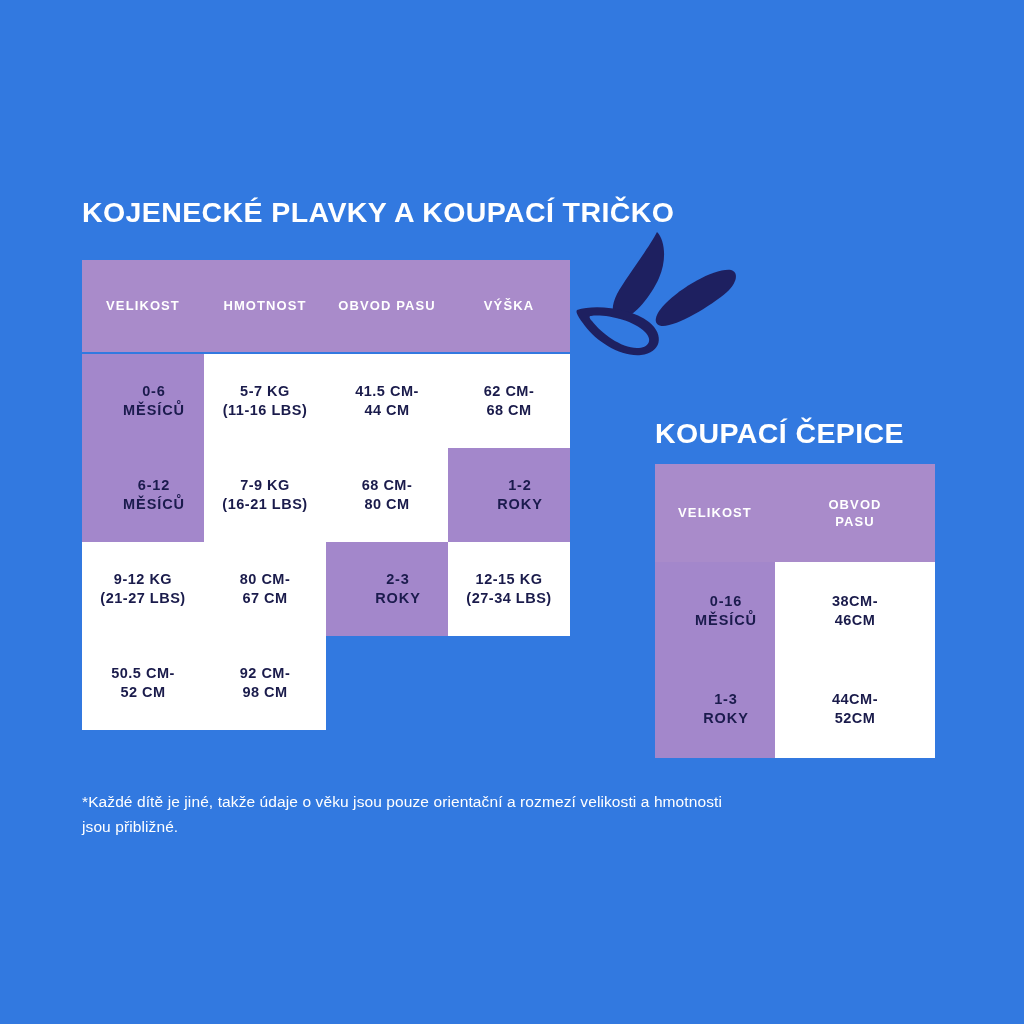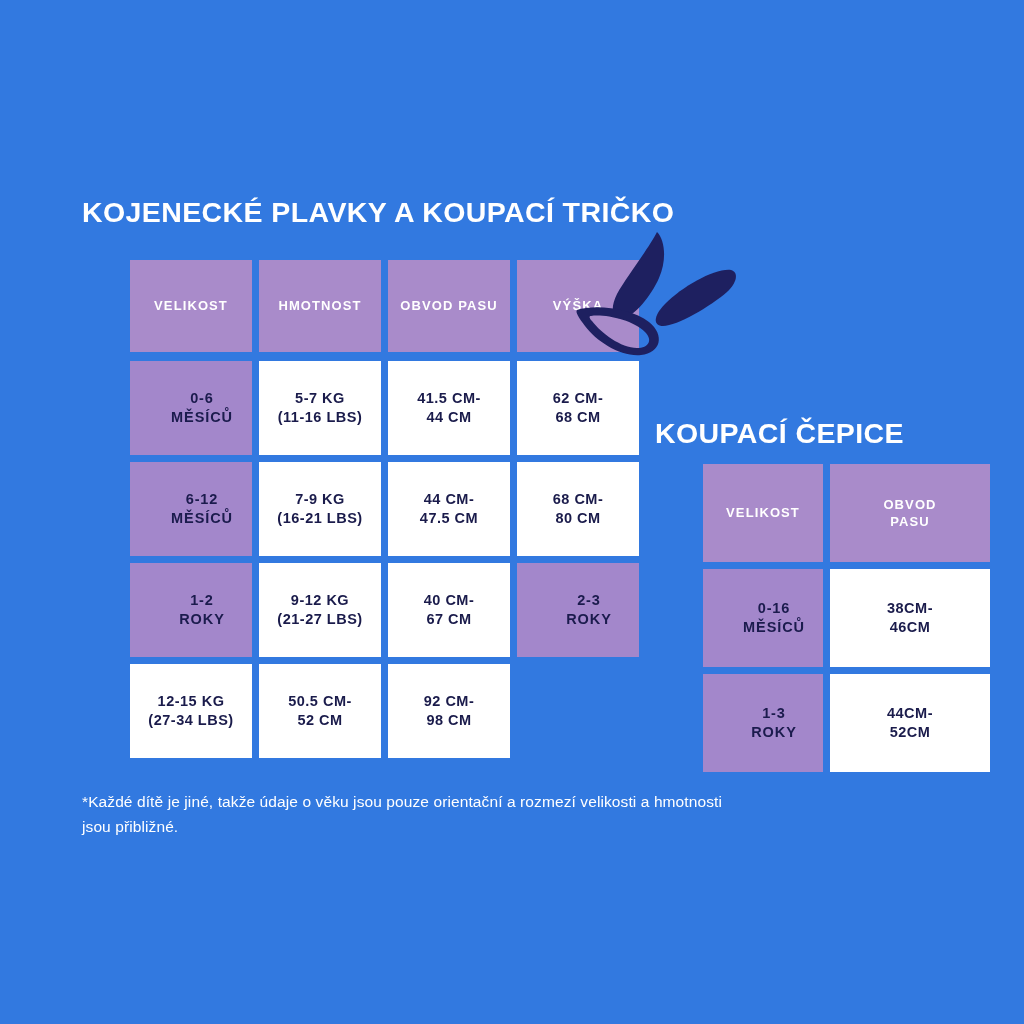--- a/index.html
+++ b/index.html
@@ -31,22 +31,20 @@
   #cap-title {
     left: 655px;
     top: 417px;
     font-size: 28.5px;
   }
 
   
   .grid {
     position: absolute;
     display: grid;
-    gap: 7px;
-    margin-left: 48px;
   }
   #swim-table {
     left: 82px;
     top: 260px;
     grid-template-columns: 122px 122px 122px 122px;
     grid-auto-rows: 94px;
   }
   #cap-table {
     left: 655px;
     top: 464px;
@@ -180,46 +178,40 @@
     </span>
   </div>
   <div class="cell value">
     <span class="cell-inner">
       <span class="line">7-9 KG</span>
       <span class="line">(16-21 LBS)</span>
     </span>
   </div>
   <div class="cell value">
     <span class="cell-inner">
-      <span class="line">44 CM-</span>
-      <span class="line">47.5 CM</span>
-    </span>
-  </div>
-  <div class="cell value">
-    <span class="cell-inner">
       <span class="line">68 CM-</span>
       <span class="line">80 CM</span>
     </span>
   </div>
 
   <div class="cell size">
     <span class="cell-inner">
       <span class="line">1-2</span>
       <span class="line">ROKY</span>
     </span>
   </div>
   <div class="cell value">
     <span class="cell-inner">
       <span class="line">9-12 KG</span>
       <span class="line">(21-27 LBS)</span>
     </span>
   </div>
   <div class="cell value">
     <span class="cell-inner">
-      <span class="line">40 CM-</span>
+      <span class="line">80 CM-</span>
       <span class="line">67 CM</span>
     </span>
   </div>
 
   <div class="cell size">
     <span class="cell-inner">
       <span class="line">2-3</span>
       <span class="line">ROKY</span>
     </span>
   </div>

